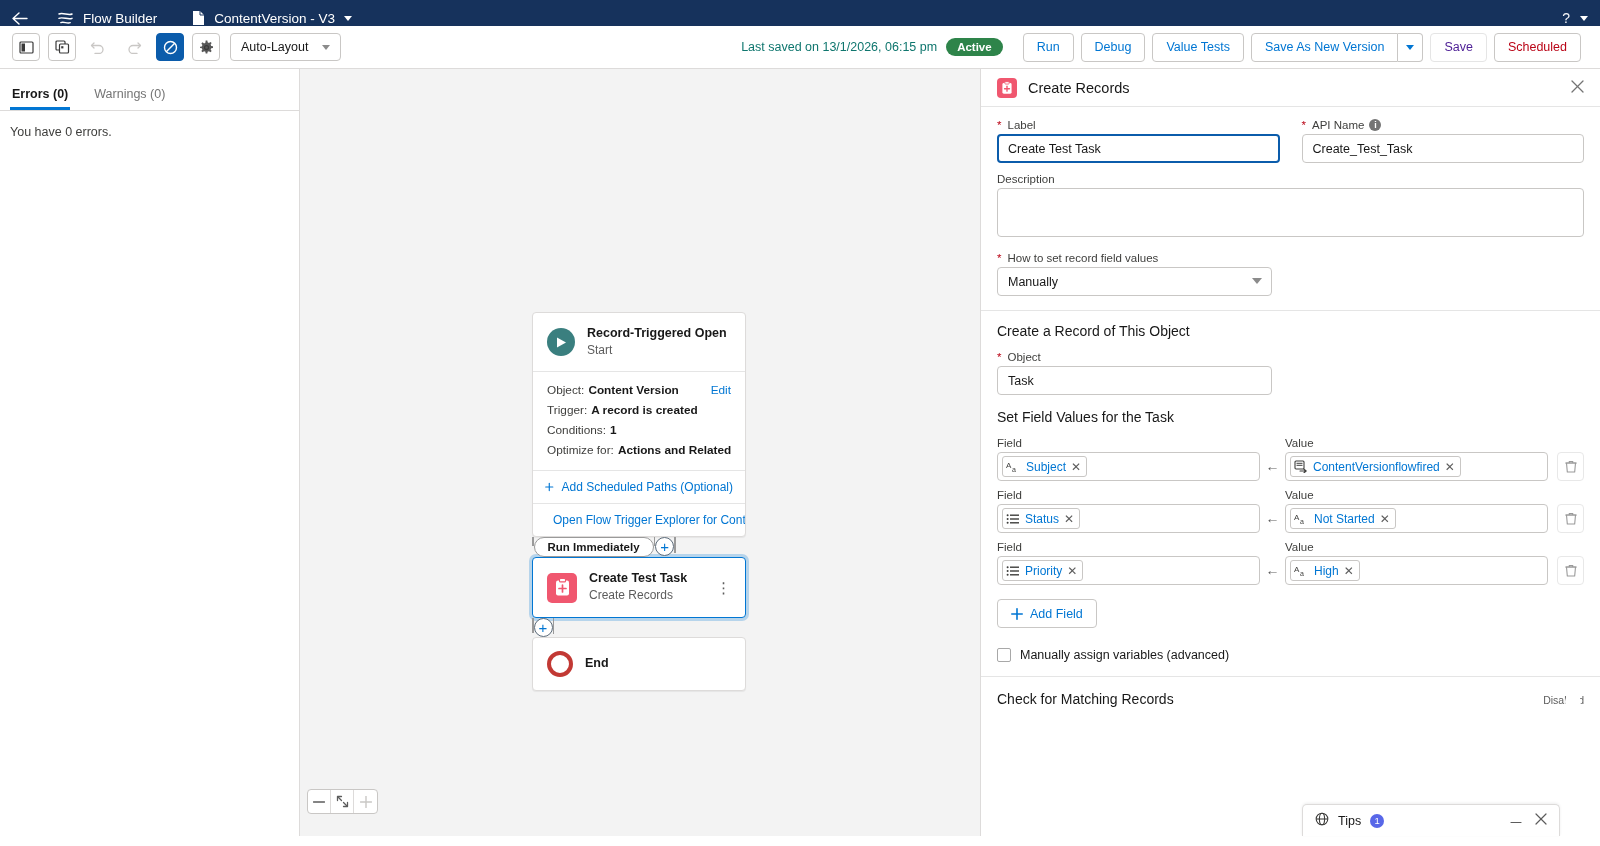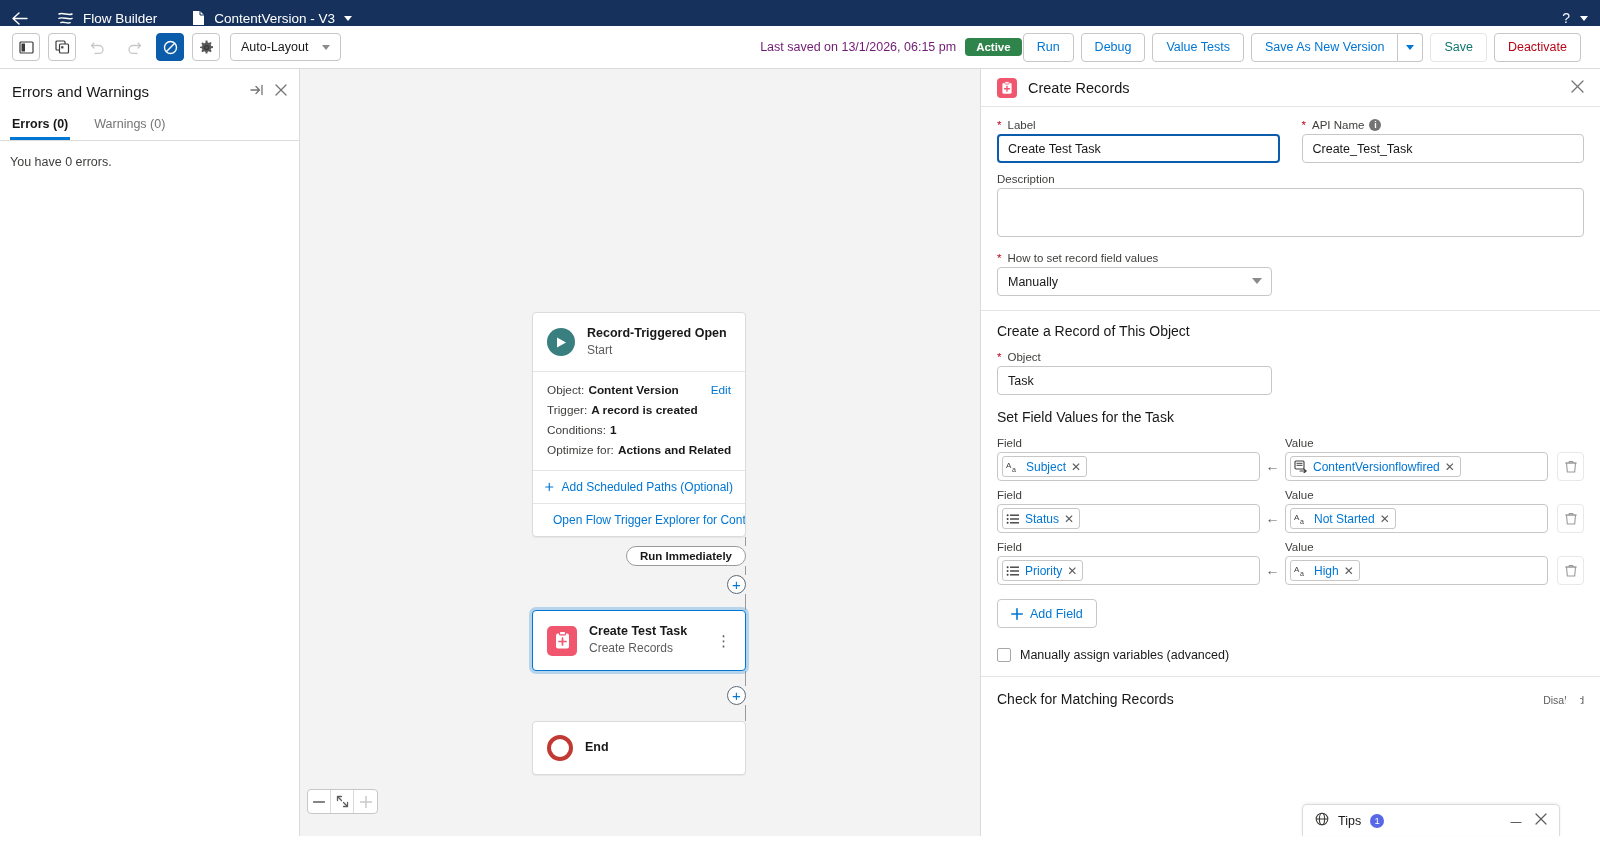--- a/index.html
+++ b/index.html
@@ -87,46 +87,46 @@
     font-size: 12.5px;
     color: #181818;
     cursor: pointer;
     margin-left: 2px;
   }
   .tb-right {
     margin-left: auto;
     display: flex; align-items: center;
     gap: 0;
   }
-  .saved-txt { font-size: 12.5px; color: #701a75; margin-right: 9px; margin-left: 42px; }
+  .saved-txt { font-size: 12.5px; color: #0f766e; margin-right: 9px; margin-left: 42px; }
   .badge-active {
     background: #2e844a;
     color: #fff;
-    border-radius: 4px;
+    border-radius: 9px;
     font-size: 11.5px;
     font-weight: bold;
     padding: 3px 11px;
-    margin-right: 1px;
+    margin-right: 20px;
   }
   .btn {
     height: 29px;
     border: 1px solid #c9c7c5;
     border-radius: 4px;
     background: #fff;
     color: #0176d3;
     font-size: 12.5px;
     padding: 0 13px;
     display: flex; align-items: center;
     cursor: pointer;
     margin-right: 7px;
     white-space: nowrap;
   }
   .btn.attached-l { margin-right: 0; border-radius: 4px 0 0 4px; }
   .btn.attached-r { border-left: none; border-radius: 0 4px 4px 0; padding: 0 8px; margin-right: 7px; }
-  .btn.disabled { color: #0f766e; border-color: #e5e5e5; cursor: default; text-align: center; }
+  .btn.disabled { color: #4c1d95; border-color: #e5e5e5; cursor: default; text-align: center; }
   .btn.destructive { color: #ba0517; }
 
   
   .body {
     display: flex;
     height: 767px;
   }
 
   
   .left-panel {
@@ -220,21 +220,21 @@
   .node-link {
     border-top: 1px solid #e5e5e5;
     padding: 9px 12px;
     font-size: 12px;
     color: #0176d3;
     display: flex; align-items: center; gap: 8px;
     cursor: pointer;
     white-space: nowrap; overflow: hidden;
   }
   .connector {
-    width: 214px; display: flex; flex-direction: column; align-items: flex-end;
+    width: 214px; display: flex; flex-direction: row; align-items: flex-start;
     position: relative;
   }
   .conn-line { width: 1.5px; background: #9a9a9a; }
   .pill-label {
     background: #fff;
     border: 1px solid #9a9a9a;
     border-radius: 12px;
     font-size: 11.5px; font-weight: bold;
     color: #181818;
     padding: 3px 13px;
@@ -542,44 +542,27 @@
     <span class="saved-txt">Last saved on 13/1/2026, 06:15 pm</span>
     <span class="badge-active">Active</span>
     <div class="btn">Run</div>
     <div class="btn">Debug</div>
     <div class="btn">Value Tests</div>
     <div class="btn attached-l">Save As New Version</div>
     <div class="btn attached-r">
       <span class="caret-d" style="border-top-color:#0176d3"></span>
     </div>
     <div class="btn disabled">Save</div>
-    <div class="btn destructive">Deactivate</div>
+    <div class="btn destructive">Scheduled</div>
   </div>
 </div>
 
 <div class="body">
 
   <div class="left-panel">
-    <div class="lp-head">
-      <span class="lp-title">Errors and Warnings</span>
-      <span class="lp-head-icons">
-        <span>
-          <svg width="14" height="12" viewBox="0 0 14 12">
-            <path d="M1 6 H9 M6 2.5 L9.5 6 L6 9.5" stroke="currentColor" stroke-width="1.3" fill="none" stroke-linecap="round" stroke-linejoin="round"></path>
-            <line x1="12" y1="1.5" x2="12" y2="10.5" stroke="currentColor" stroke-width="1.3" stroke-linecap="round"></line>
-          </svg>
-        </span>
-        <span>
-          <svg width="12" height="12" viewBox="0 0 12 12">
-            <line x1="1" y1="1" x2="11" y2="11" stroke="currentColor" stroke-width="1.3" stroke-linecap="round"></line>
-            <line x1="11" y1="1" x2="1" y2="11" stroke="currentColor" stroke-width="1.3" stroke-linecap="round"></line>
-          </svg>
-        </span>
-      </span>
-    </div>
     <div class="lp-tabs">
       <div class="lp-tab sel">Errors (0)</div>
       <div class="lp-tab">Warnings (0)</div>
     </div>
     <div class="lp-msg">You have 0 errors.</div>
   </div>
 
   <div class="canvas">
     <div class="drag-handle">⣿</div>
 

